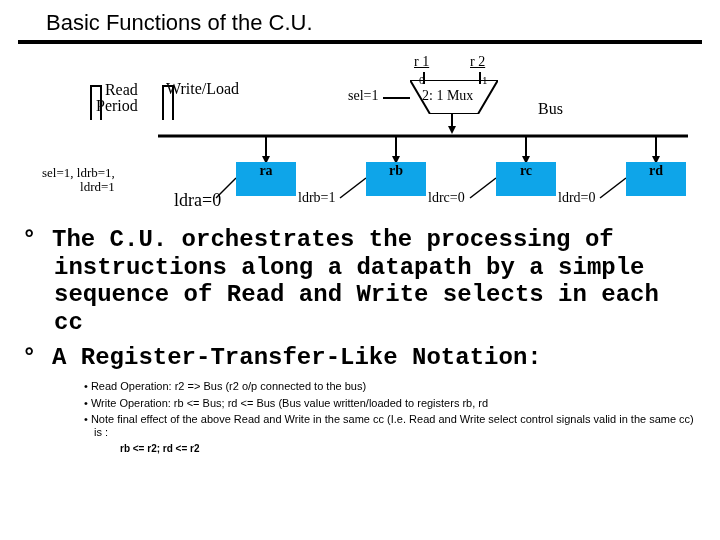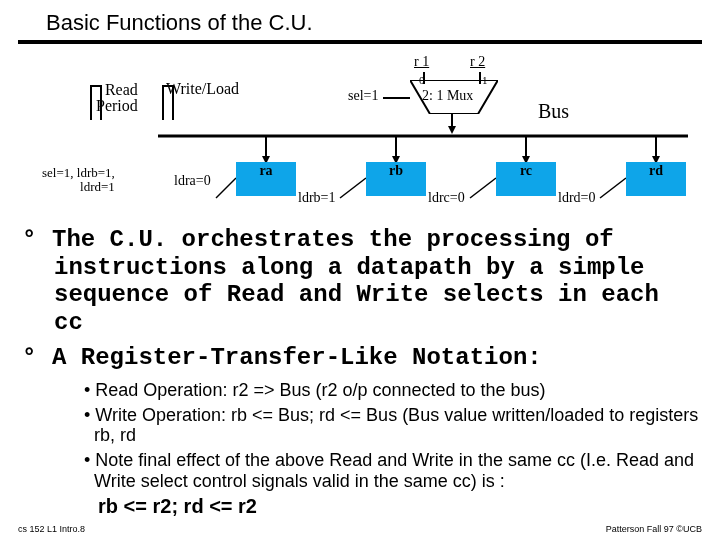--- a/index.html
+++ b/index.html
@@ -68,30 +68,30 @@
     text-indent: -16px;
     padding-left: 16px;
     line-height: 1.15;
     font-family: Liberation Mono, monospace;
   }
   .deg {
     display: inline-block;
     width: 14px;
   }
   .b2 {
-    font-size: 18px;
+    font-size: 11px;
     margin: 2px 0 4px 66px;
     text-indent: -10px;
     padding-left: 10px;
     line-height: 1.15;
   }
   .b3 {
-    font-size: 20px;
+    font-size: 10px;
     font-weight: bold;
-    margin: 0 0 0 80px;
+    margin: 0 0 0 102px;
     font-family: Arial, Helvetica, sans-serif;
   }
   .footer {
     position: absolute;
     bottom: 6px;
     left: 18px;
     right: 18px;
     font-family: Arial, Helvetica, sans-serif;
     font-size: 9px;
     display: flex;
@@ -152,42 +152,38 @@
 
     <div class="mux">
       <svg width="88" height="34">
           <polygon points="0,0 88,0 68,34 20,34" fill="none" stroke="#000" stroke-width="2"></polygon>
         </svg>
       <div class="lbl" style="left:9px;top:-6px;font-size:11px">0</div>
       <div class="lbl" style="left:72px;top:-6px;font-size:11px">1</div>
       <div class="lbl" style="left:12px;top:8px;font-size:14px">2: 1 Mux</div>
     </div>
     <div class="lbl" style="left:330px;top:38px;font-size:14px">sel=1</div>
-    <div class="lbl" style="left:520px;top:50px;font-size:20px">Bus</div>
+    <div class="lbl" style="left:520px;top:50px;font-size:16px">Bus</div>
 
     <div class="reg" style="left:218px;top:112px">ra</div>
     <div class="reg" style="left:348px;top:112px">rb</div>
     <div class="reg" style="left:478px;top:112px">rc</div>
     <div class="reg" style="left:608px;top:112px">rd</div>
 
     <div class="lbl" style="left:24px;top:116px;font-size:13px;line-height:14px"><span style="white-space:pre">sel=1, ldrb=1,
 ldrd=1</span></div>
 
-    <div class="lbl" style="left:156px;top:123px;font-size:14px">ldra=0</div>
+    <div class="lbl" style="left:156px;top:140px;font-size:18px">ldra=0</div>
     <div class="lbl" style="left:280px;top:140px;font-size:14px">ldrb=1</div>
     <div class="lbl" style="left:410px;top:140px;font-size:14px">ldrc=0</div>
     <div class="lbl" style="left:540px;top:140px;font-size:14px">ldrd=0</div>
   </div>
 
   <div class="bullets">
     <div class="b1"><span class="deg">°</span><span>The C.U. orchestrates the processing of instructions along a datapath by a simple sequence of Read and Write selects in each cc</span></div>
     <div class="b1"><span class="deg">°</span><span>A Register-Transfer-Like Notation:</span></div>
     <div class="b2">• <span>Read Operation: r2 =&gt; Bus (r2 o/p connected to the bus)</span></div>
     <div class="b2">• <span>Write Operation: rb &lt;= Bus; rd &lt;= Bus (Bus value written/loaded to registers rb, rd</span></div>
     <div class="b2">• <span>Note final effect of the above Read and Write in the same cc (I.e. Read and Write select control signals valid in the same cc) is :</span></div>
     <div class="b3">rb &lt;= r2; rd &lt;= r2</div>
   </div>
 
-  <div class="footer">
-    <span>cs 152  L1 Intro.8</span>
-    <span>Patterson Fall 97 ©UCB</span>
-  </div>
 </div>
 
 </body></html>

